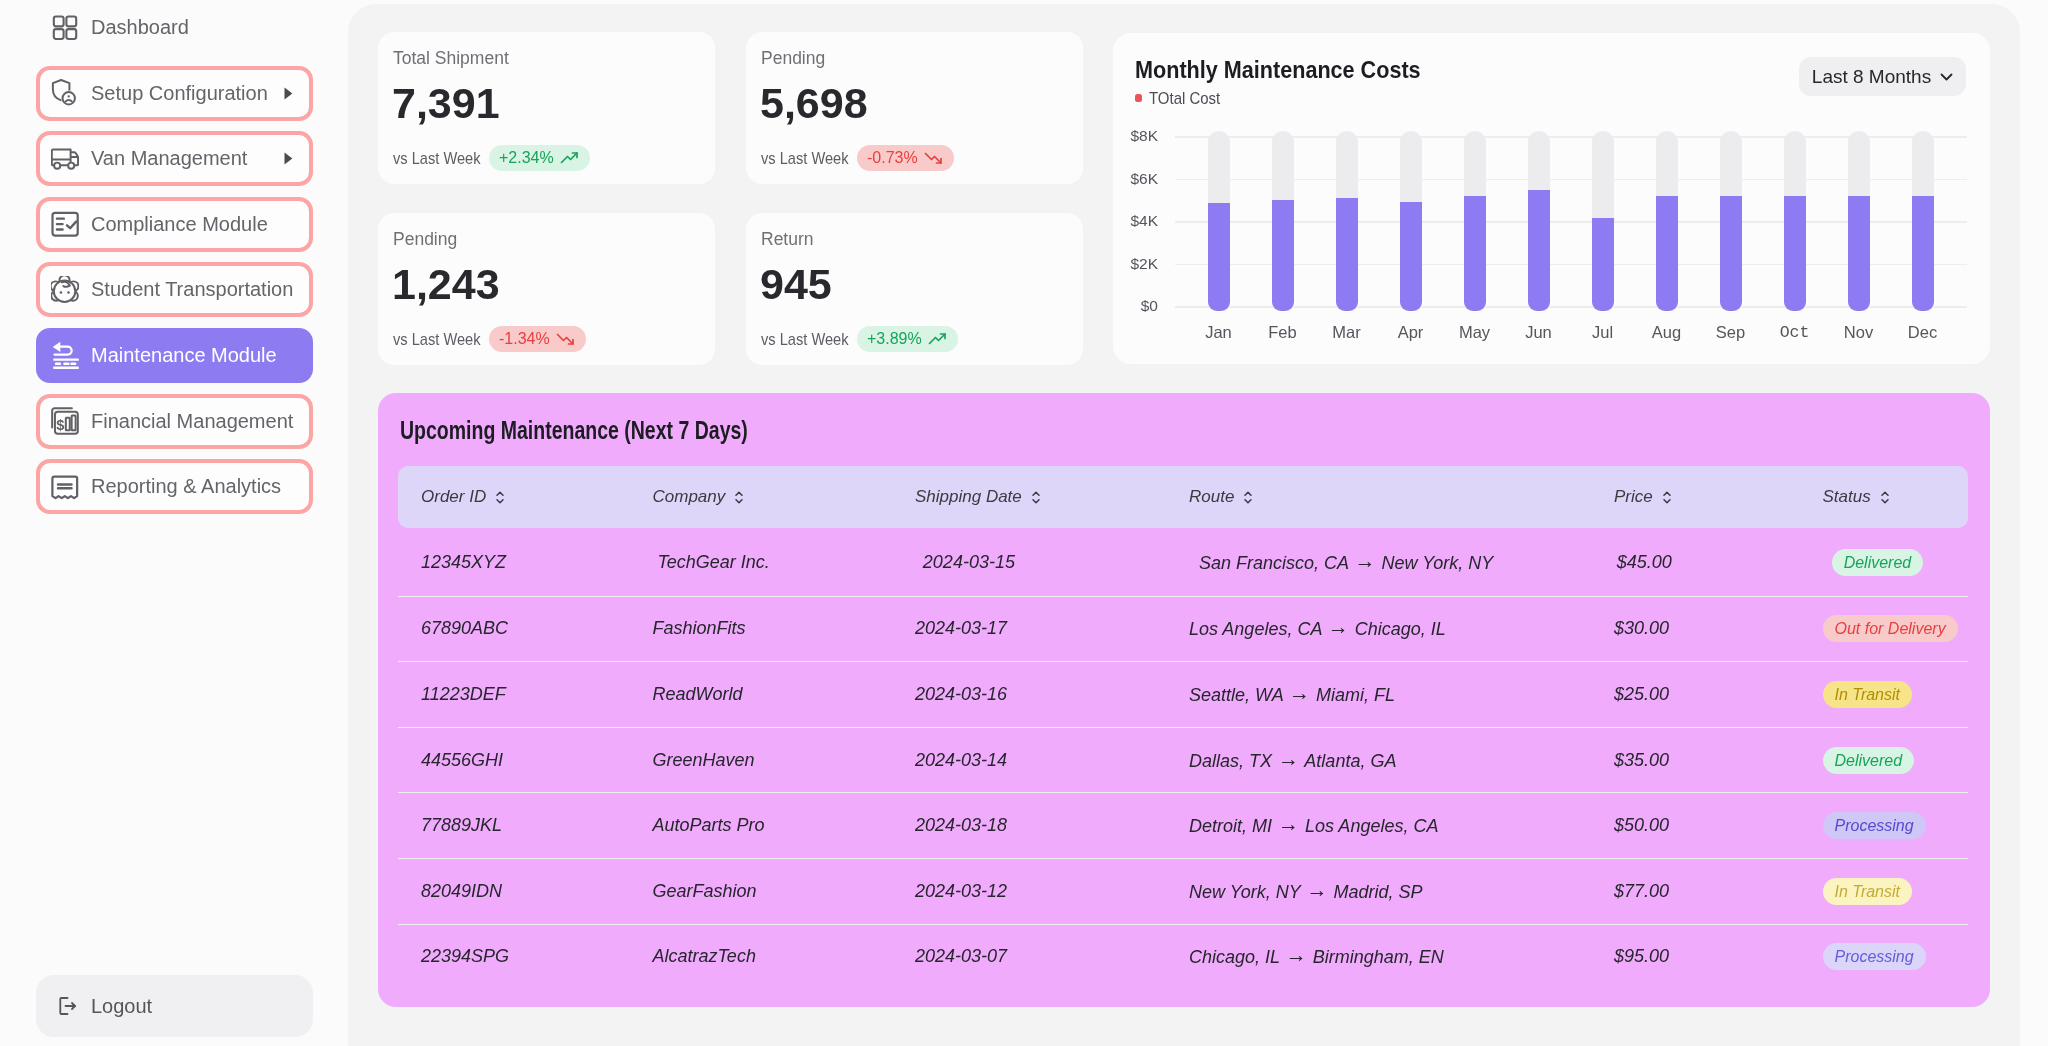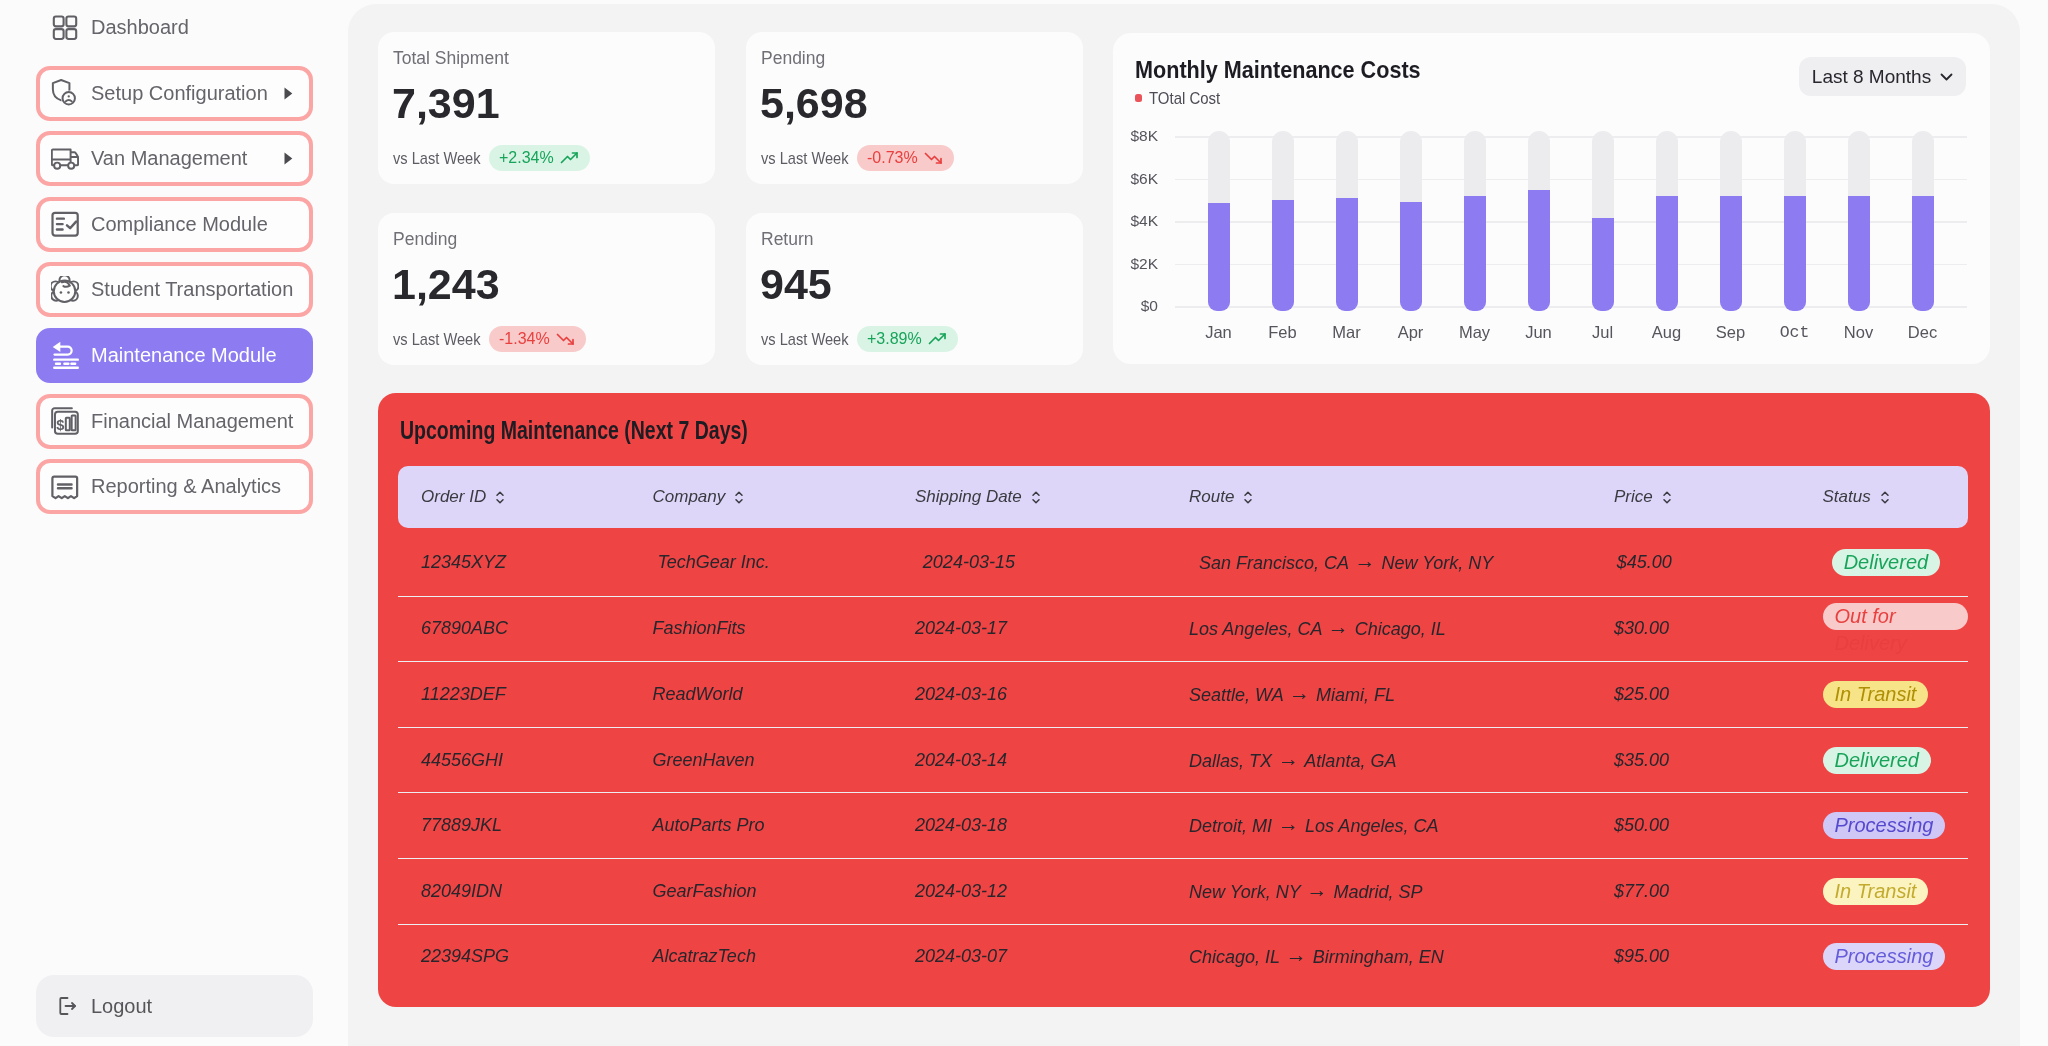--- a/index.html
+++ b/index.html
@@ -24,31 +24,31 @@
 .ccard{position:absolute;left:765px;top:29px;width:877px;height:331px;background:#fcfcfd;border-radius:18px;}
 .c-title{position:absolute;left:22px;top:23px;font-size:24px;font-weight:bold;color:#1c1c22;transform:scaleX(.9);transform-origin:0 0;}
 .c-dot{position:absolute;left:21.5px;top:61px;width:7.5px;height:7.5px;border-radius:2.5px;background:#ea5359;}
 .c-leg{position:absolute;left:36px;top:56px;font-size:17px;line-height:20px;color:#4c4c53;transform:scaleX(.88);transform-origin:0 0;}
 .c-btn{position:absolute;left:686px;top:24px;width:167px;height:39px;background:#efeff1;border-radius:12px;display:flex;align-items:center;justify-content:center;font-size:19px;color:#27272d;gap:9px;}
 .gline{position:absolute;left:62px;width:792px;height:1.5px;background:#ededef;}
 .ylab{position:absolute;left:0;width:45px;text-align:right;font-size:15.5px;line-height:22px;color:#54545c;}
 .bar{position:absolute;width:22px;top:98px;height:180px;background:#ececee;border-radius:11px 11px 9px 9px;}
 .fill{position:absolute;bottom:0;left:0;width:22px;background:#8d7cf1;border-radius:0 0 9px 9px;}
 .mlab{position:absolute;width:60px;text-align:center;font-size:16.5px;line-height:17px;color:#55555c;top:291px;}
-.tcard{position:absolute;left:30px;top:389px;width:1612px;height:614px;background:#ef4444;border-radius:18px;}
+.tcard{position:absolute;left:30px;top:389px;width:1612px;height:614px;background:#f0abfc;border-radius:18px;}
 .t-title{position:absolute;left:22px;top:22px;font-size:26px;font-weight:bold;color:#1c1c22;transform:scaleX(.75);transform-origin:0 0;}
 .thead{position:absolute;left:20px;top:73px;width:1570px;height:62px;background:#ddd6f9;border-radius:10px;display:flex;align-items:center;font-size:17px;color:#3a3a40;}
 .thead .cell{display:flex;align-items:center;gap:8px;}
 .rows{position:absolute;left:20px;top:137px;width:1570px;}
 .trow{display:flex;align-items:center;height:65.6px;font-size:18px;color:#26262c;border-top:1px solid #eeedf1;}
 .trow:first-child{border-top:none;gap:18px;}
 .cell{padding-left:23px;font-style:italic;}
 .ar{font-size:21px;line-height:1;position:relative;top:-1px;margin:0 1px;}
 .c1{width:231.5px;}.c2{width:262.5px;}.c3{width:274px;}.c4{width:425px;}.c5{width:208.5px;}.c6{width:168.5px;}
-.st{display:inline-block;height:27px;line-height:27px;border-radius:13.5px;padding:0 12px;font-size:20px;}
+.st{display:inline-block;height:27px;line-height:27px;border-radius:13.5px;padding:0 12px;font-size:16px;}
 .st-del{background:#d8f4e4;color:#17a45a;}
 .st-out{background:#f9caca;color:#e8403f;}
 .st-tr1{background:#f8e488;color:#ae8f06;}
 .st-tr2{background:#fcf4c0;color:#c3ab2f;}
 .st-pr1{background:#cfc7f6;color:#5549cf;}
 .st-pr2{background:#dbd5f9;color:#645cdb;}
 </style>
 </head>
 <body>
 <div class="sidebar">

